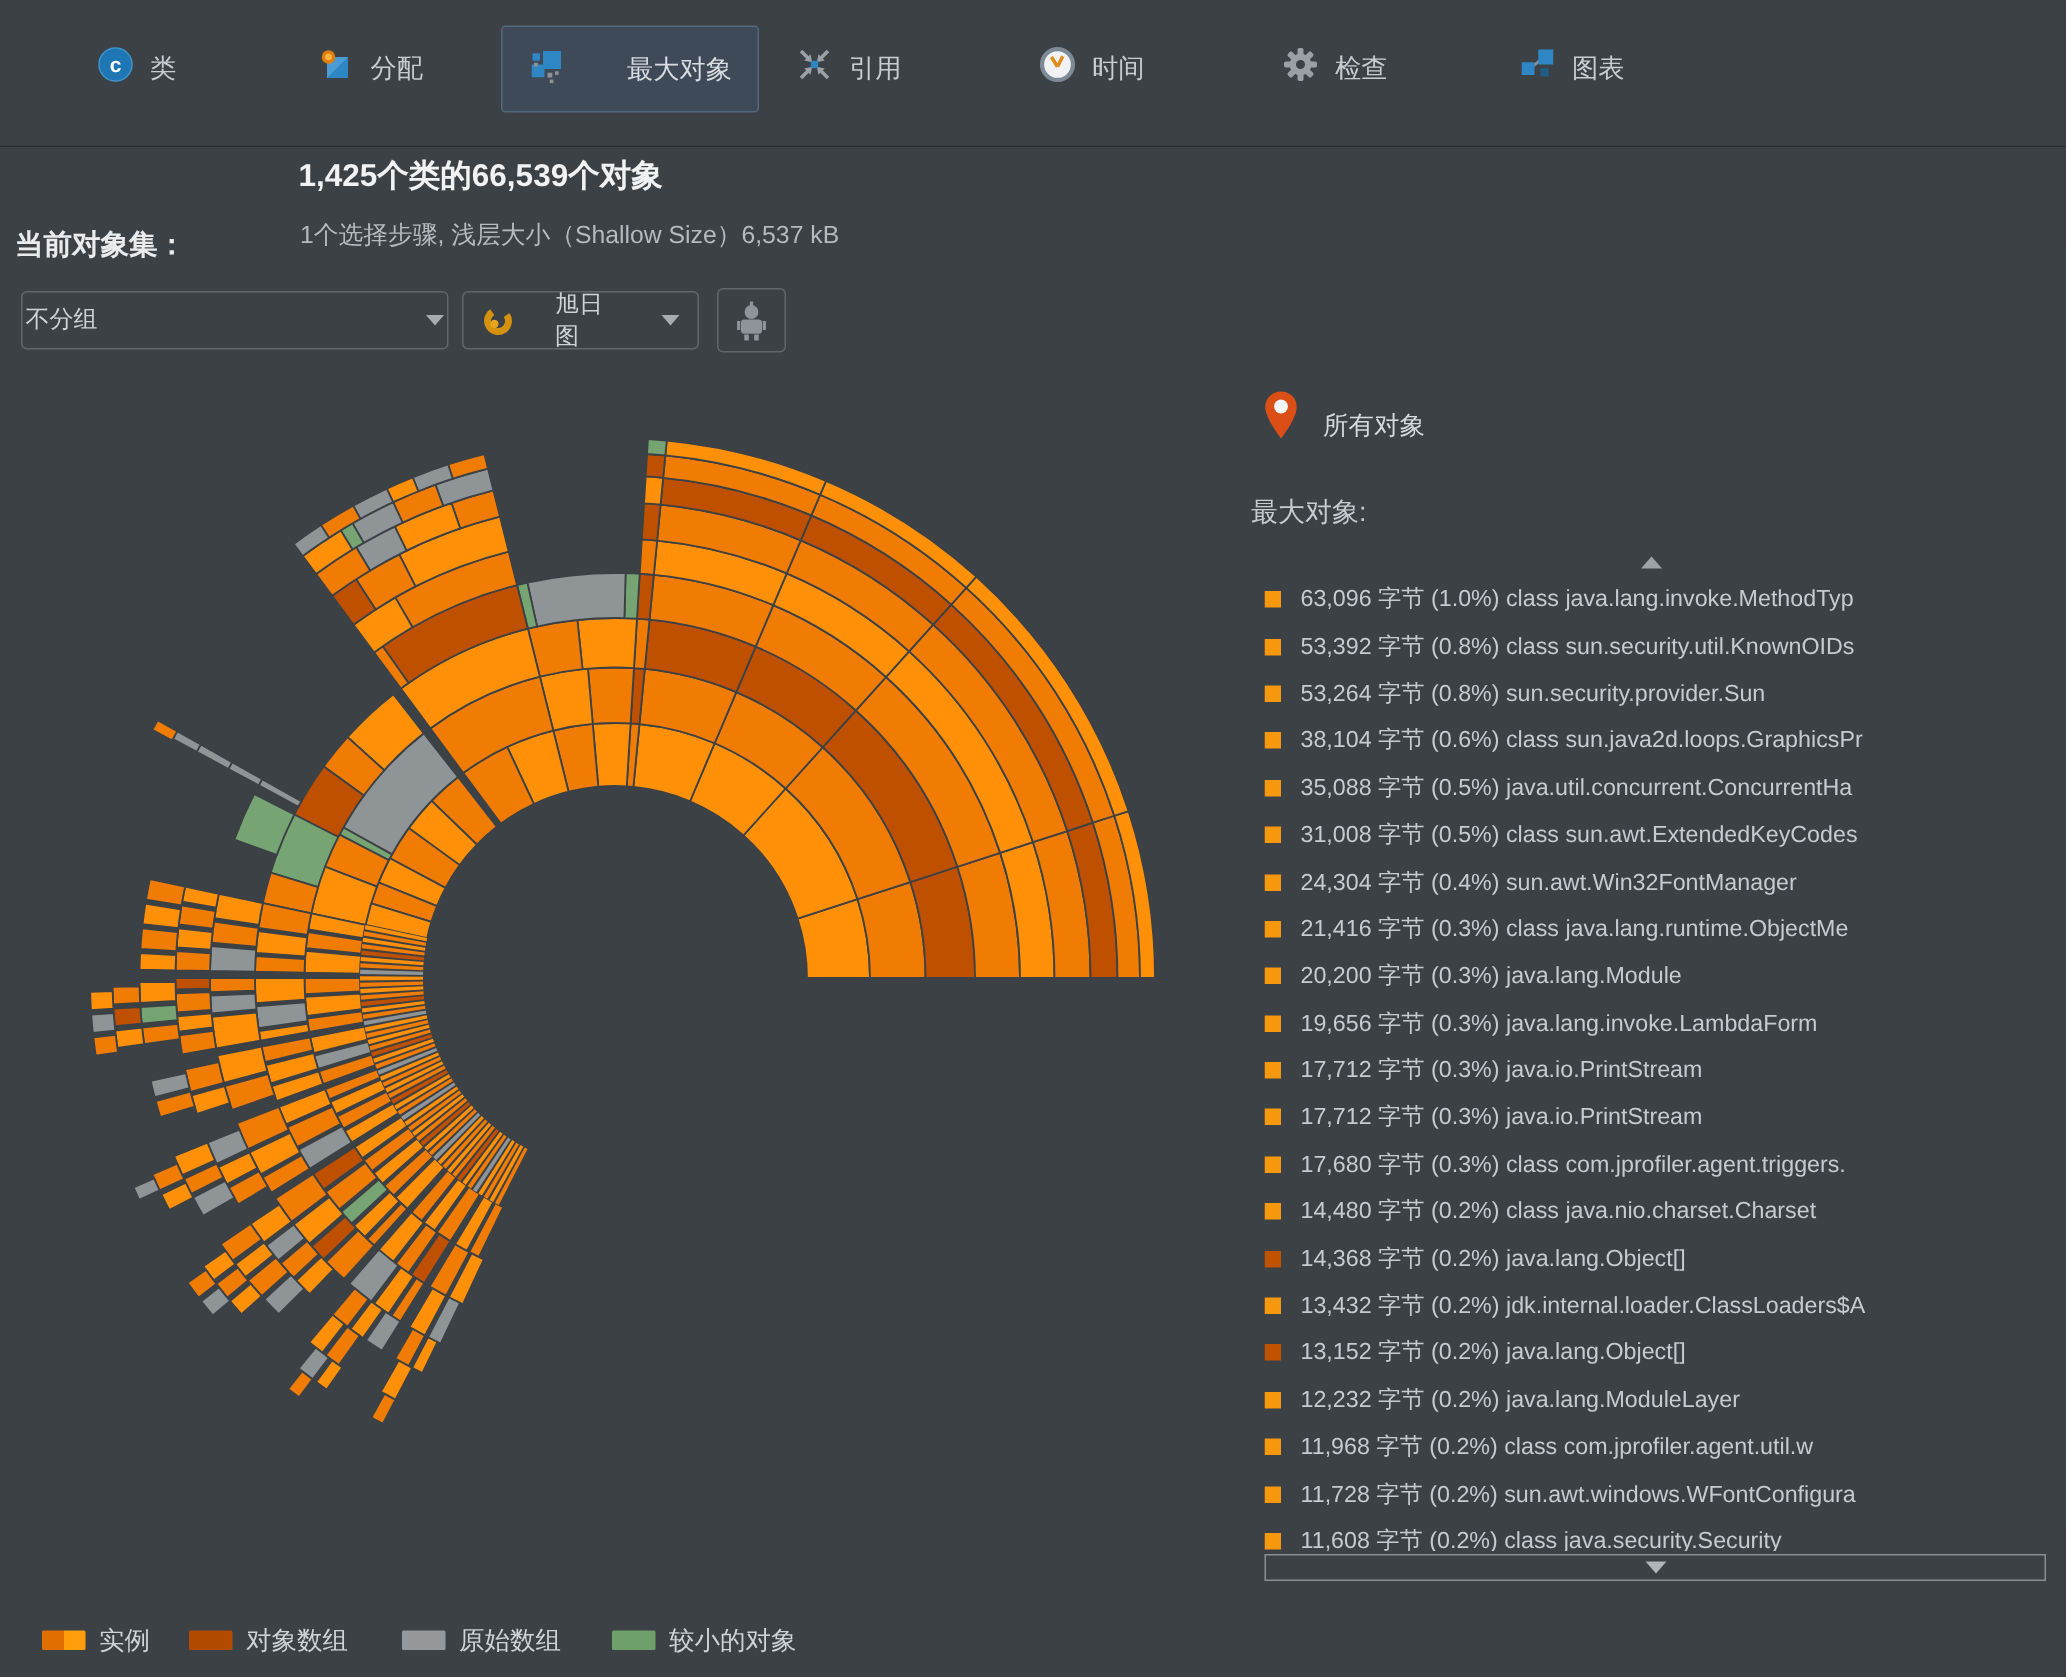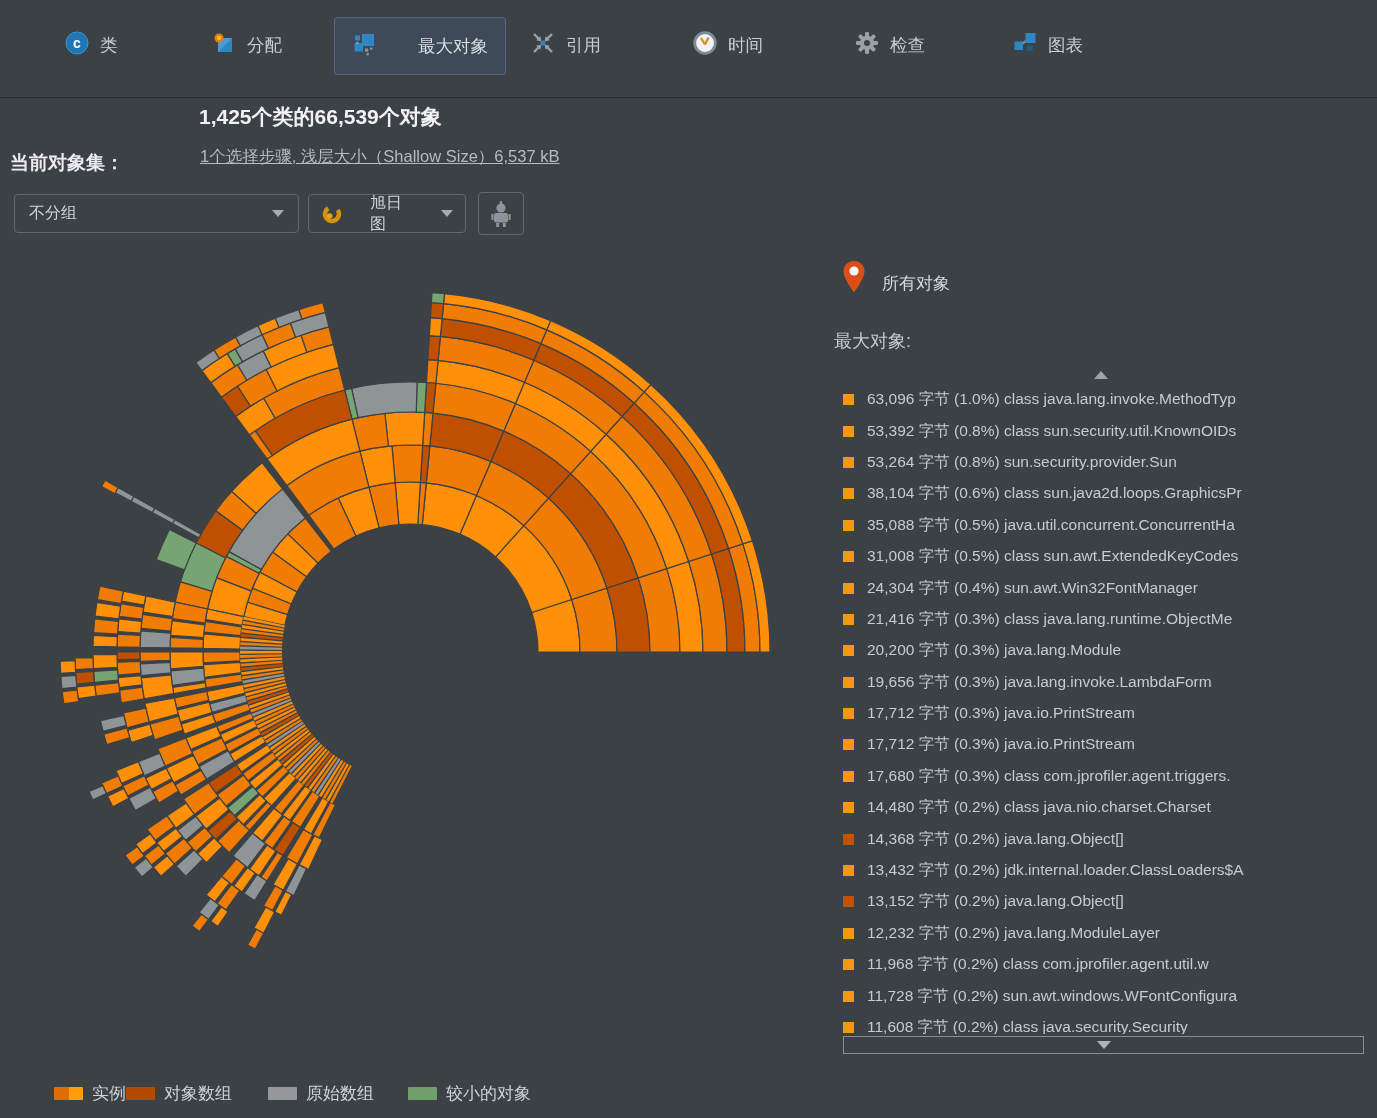--- a/index.html
+++ b/index.html
@@ -8,25 +8,25 @@
   .abs{position:absolute;}
   
   #toolbar{position:absolute;left:0;top:0;width:1377px;height:97px;border-bottom:1px solid #2B2E31;}
   .tab{position:absolute;top:17px;height:56px;display:flex;align-items:center;gap:10px;
        color:#C7CCD1;font-size:17.5px;cursor:default;padding:0 6px;}
   .tab.selected{background:#3E4A57;border:1px solid #53687E;border-radius:3px;padding:0 17px;color:#D8DDE2;gap:40px;}
   .tab svg{flex:none;}
   
   .hdr-label{left:10px;top:105px;font-size:19px;font-weight:bold;color:#E9EBED;margin-top:45px;}
   .hdr-count{left:199px;top:103px;font-size:21px;font-weight:bold;color:#F0F2F3;}
-  .hdr-detail{left:200px;top:146px;font-size:16.5px;color:#B5BABF;text-decoration:underline;}
+  .hdr-detail{left:200px;top:146px;font-size:16.5px;color:#B5BABF;}
   
   .select{position:absolute;top:194px;height:39px;border:1px solid #61666B;border-radius:4px;
           display:flex;align-items:center;color:#CDD2D6;font-size:16px;box-sizing:border-box;}
-  #grouping-select{left:14px;width:285px;padding:0 14px;}
+  #grouping-select{left:14px;width:285px;padding:0 2px;}
   #view-select{left:308px;width:158px;padding:0 12px;gap:27px;}
   .tri-down{width:0;height:0;border-left:6px solid transparent;border-right:6px solid transparent;
             border-top:7px solid #A7ACB1;margin-left:auto;}
   #ai-button{position:absolute;left:478px;top:192px;width:46px;height:43px;border:1px solid #61666B;
              border-radius:4px;box-sizing:border-box;display:flex;align-items:center;justify-content:center;}
   
   .all-objects-label{left:882px;top:272px;font-size:17px;color:#D6DADD;}
   .list-title{left:834px;top:329px;font-size:18px;color:#C6CBD0;}
   .scroll-up{left:1094px;top:371px;width:0;height:0;border-left:7px solid transparent;
              border-right:7px solid transparent;border-bottom:8px solid #9EA3A8;}
@@ -562,21 +562,21 @@
     <div class="obj-row">
       <span class="bullet instance"></span>
       <span class="obj-text">11,608 字节 (0.2%) class java.security.Security</span>
     </div>
   </div>
 
 <div id="scroll-strip">
   <span class="tri"></span>
 </div>
 
-<div class="legend-item" style="left:28px;margin-left:26px;">
+<div class="legend-item" style="left:28px;">
   <span class="swatch instance"></span>
   <span>实例</span>
 </div>
 <div class="legend-item" style="left:126px;">
   <span class="swatch object-array"></span>
   <span>对象数组</span>
 </div>
 <div class="legend-item" style="left:268px;">
   <span class="swatch primitive-array"></span>
   <span>原始数组</span>

